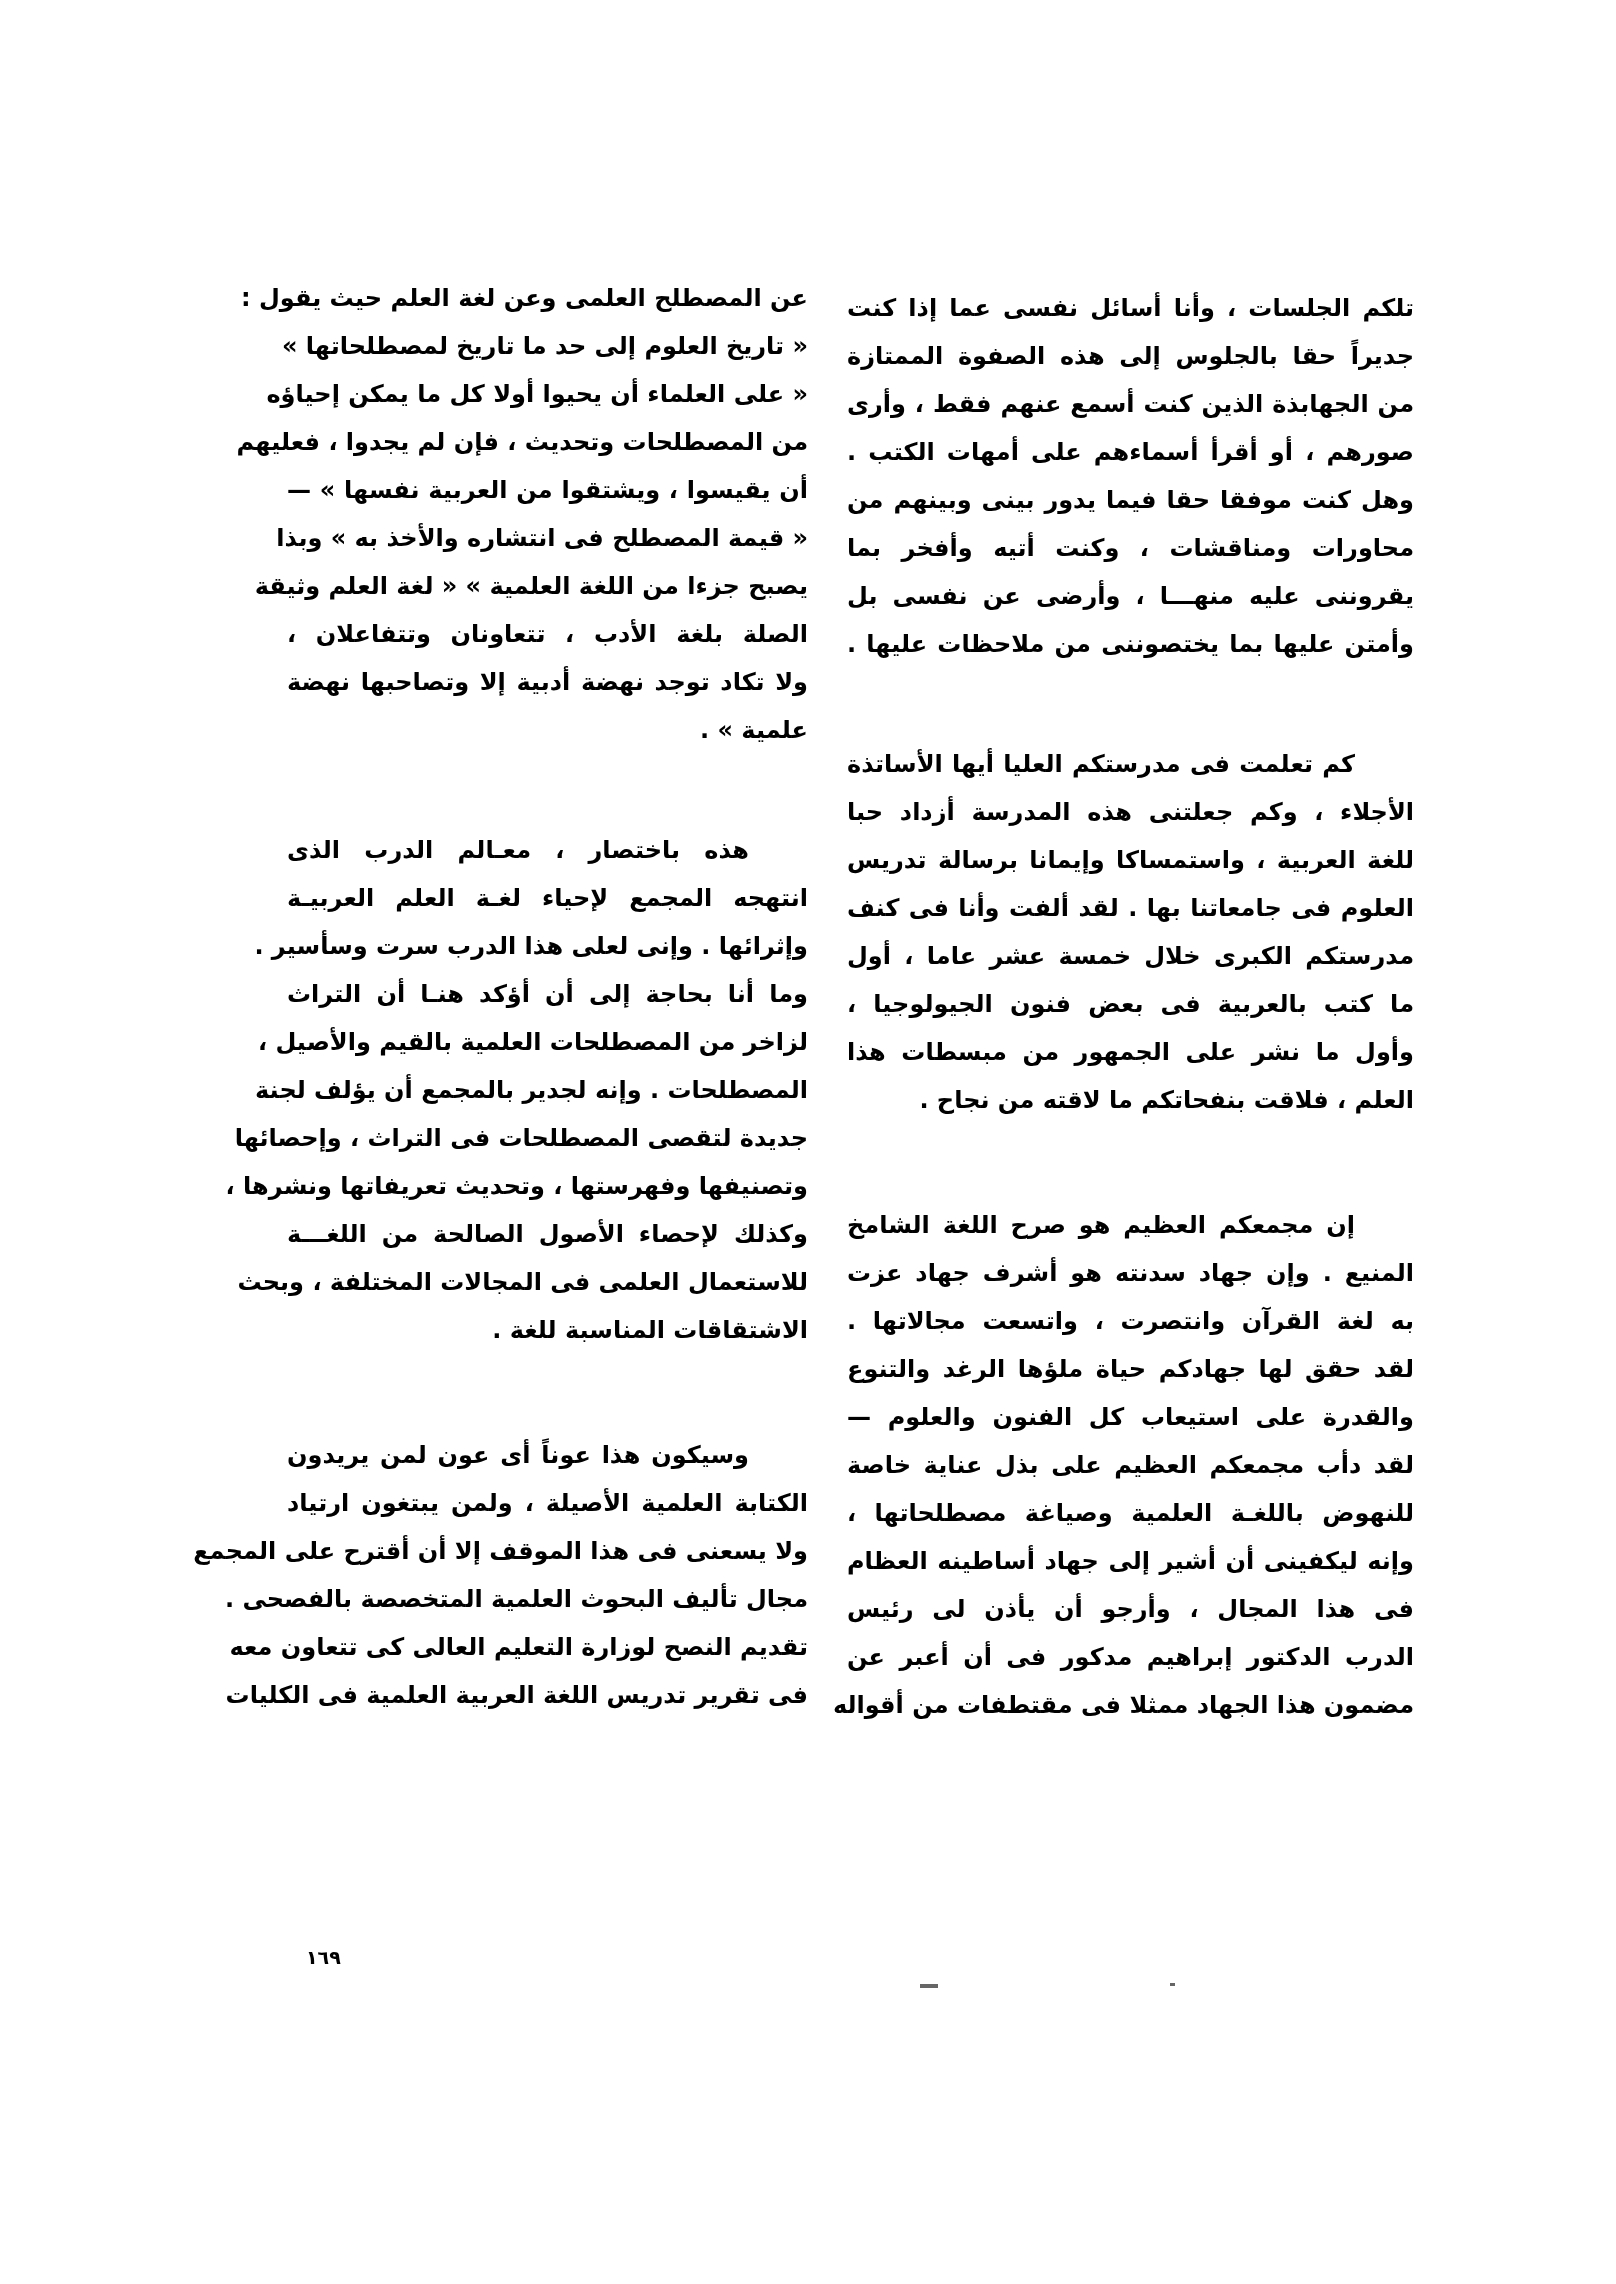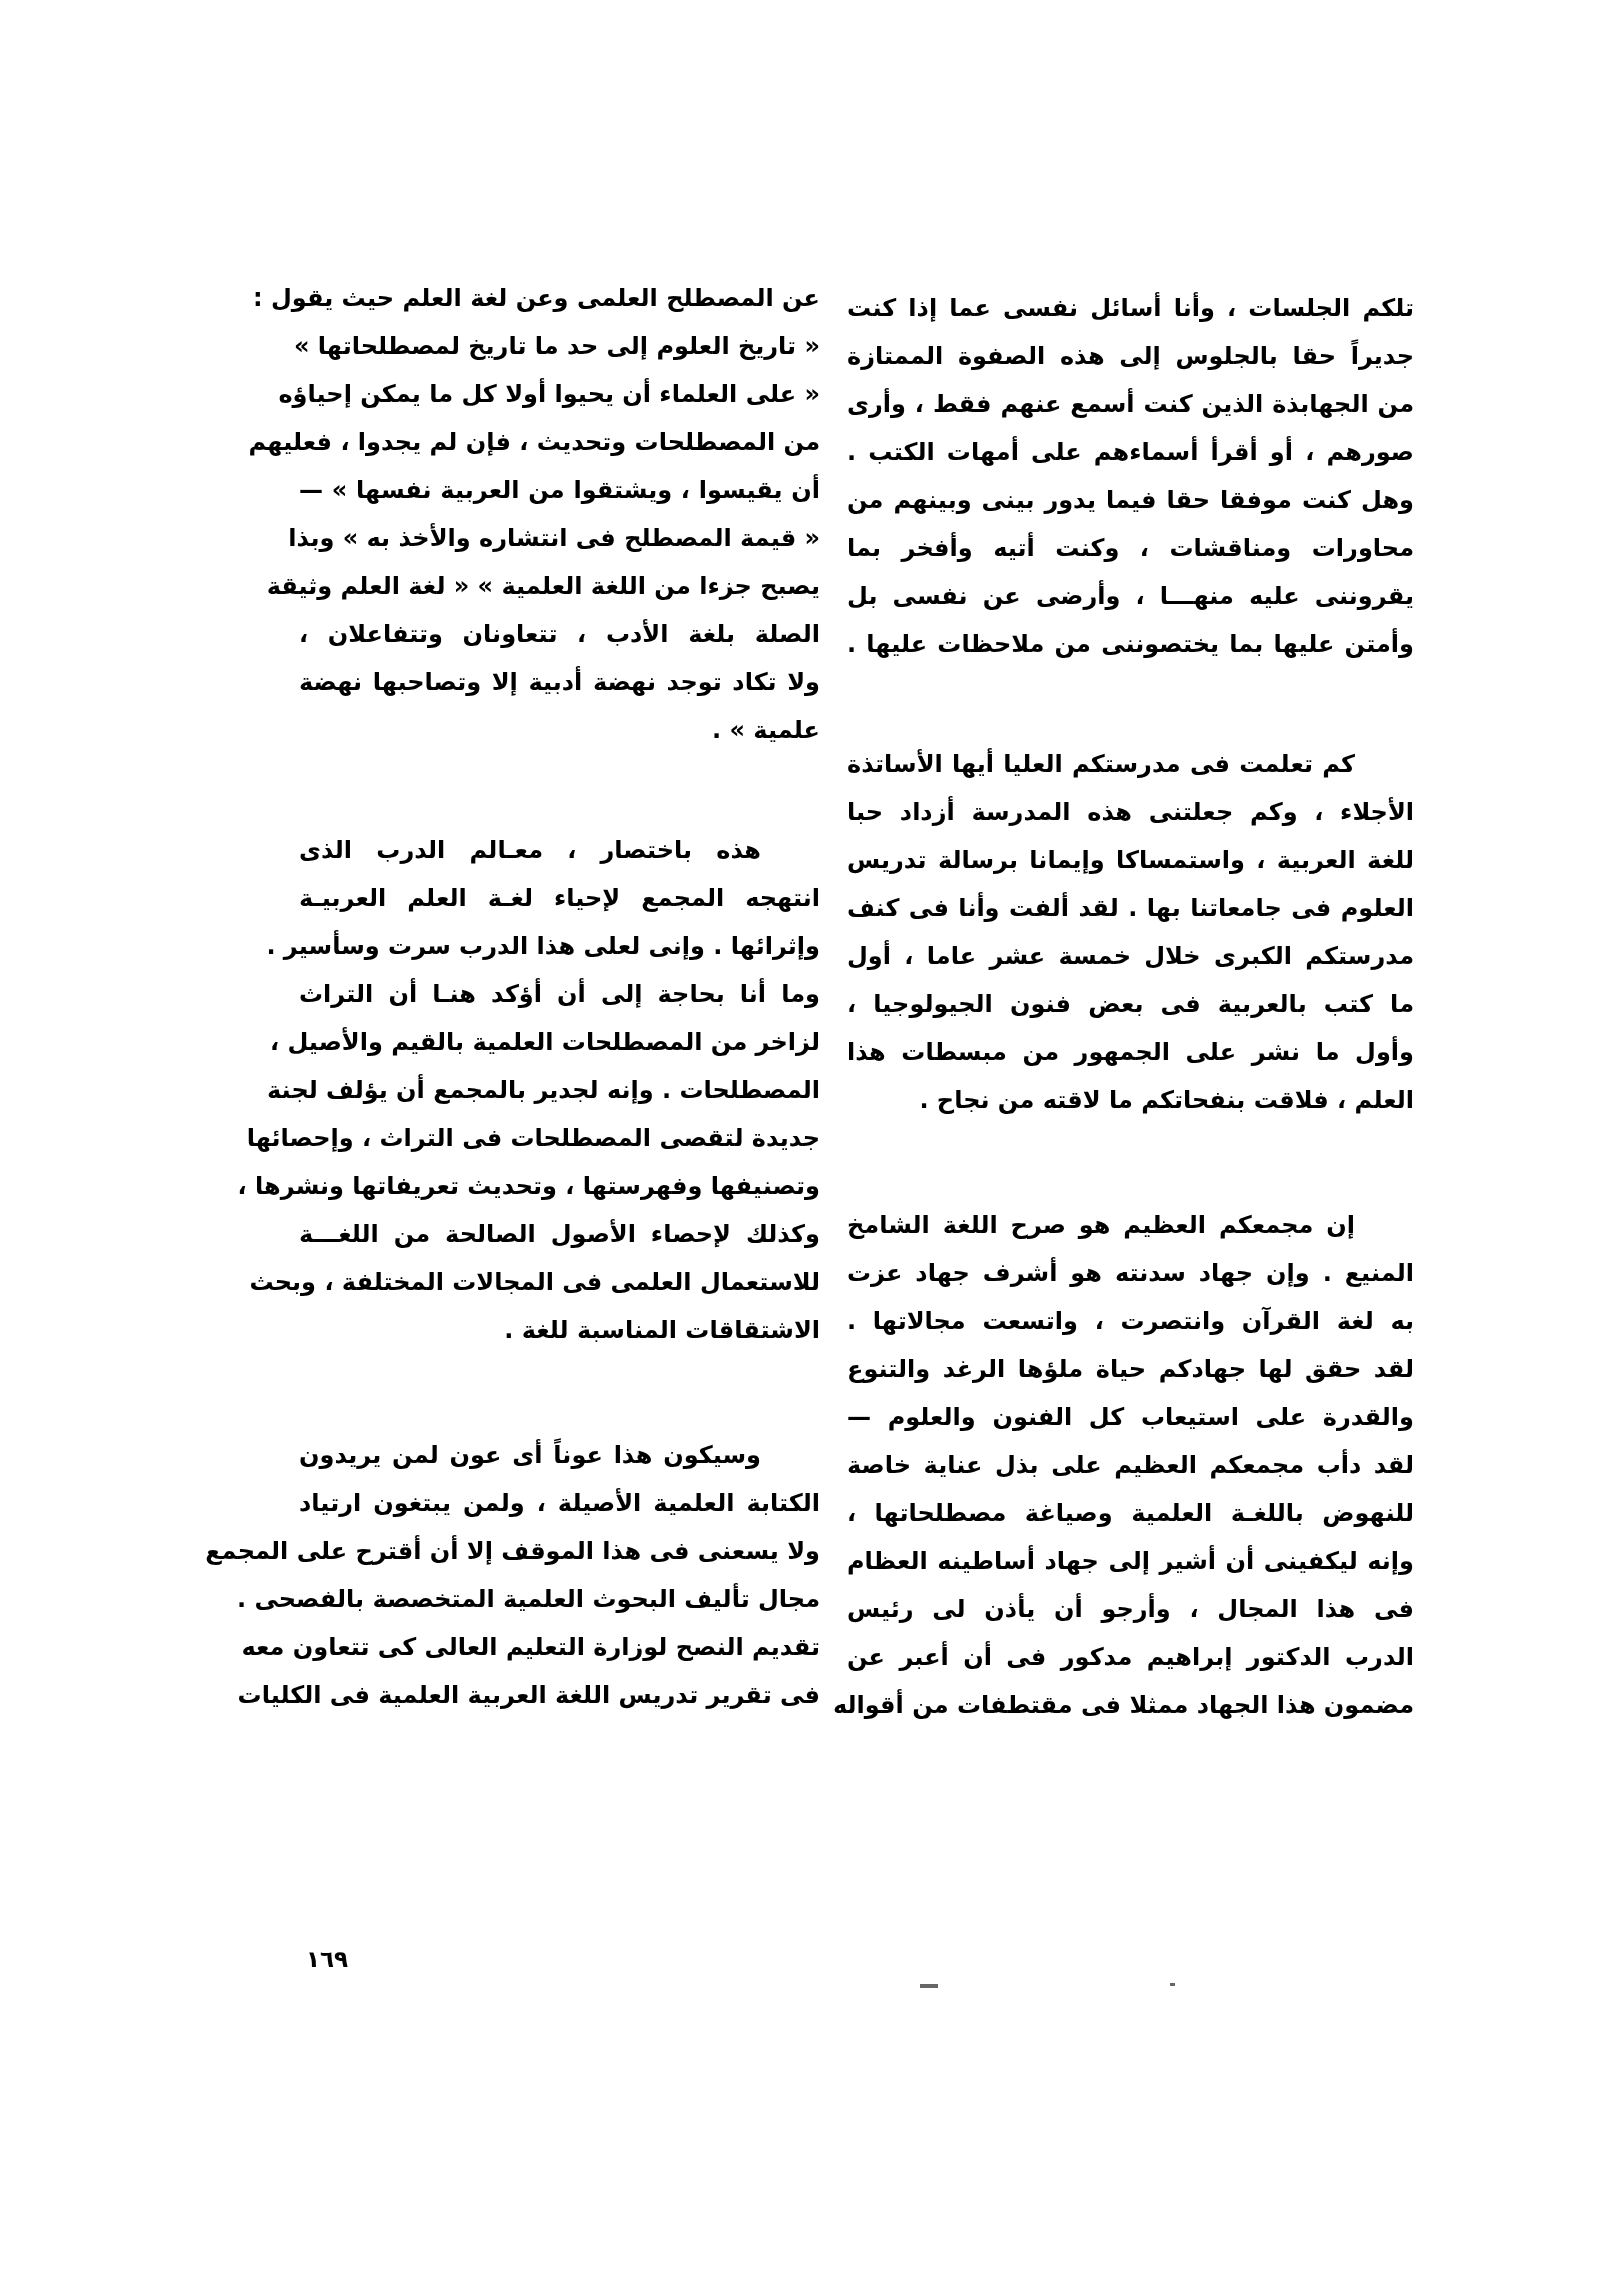--- a/index.html
+++ b/index.html
@@ -1,29 +1,29 @@
 <!DOCTYPE html>
 <html lang="ar" dir="rtl" style="font-size:10.4px"><head>
 <meta charset="utf-8">
 <style>
   html, body { margin: 0; padding: 0; background: #ffffff; }
   body { width: 1617px; height: 2284px; position: relative; overflow: hidden;
          font-family: "DejaVu Sans", sans-serif; color: #000000; }
   .page { position: absolute; left: 0; top: 0; width: 1617px; height: 2284px; background: #ffffff; }
   .column { position: absolute; direction: rtl; }
   .col-right { left: 847px; top: 284px; width: 567px; }
-  .col-left { left: 299px; top: 274px; width: 521px; }
+  .col-left { left: 287px; top: 274px; width: 521px; }
   .para { margin: 0; }
   .line { display: block; height: 48px; line-height: 48px; font-size: 24px; font-weight: bold;
           white-space: nowrap; text-align: justify; text-align-last: justify; }
   .line.last { text-align-last: right; }
   .line.indent { padding-right: 59px; }
   .para-gap-1 { height: 72px; }
   .para-gap-2 { height: 77px; }
-  .page-number { position: absolute; left: 306px; top: 1946px; font-size: 23px; font-weight: bold;
+  .page-number { position: absolute; left: 306px; top: 1946px; font-size: 19px; font-weight: bold;
                  font-family: "DejaVu Sans", sans-serif; direction: rtl; }
   .speck { position: absolute; background: #000; }
 </style>
 </head>
 <body>
 
 <div class="page">
 
   <div class="column col-right">
     <div class="para">

